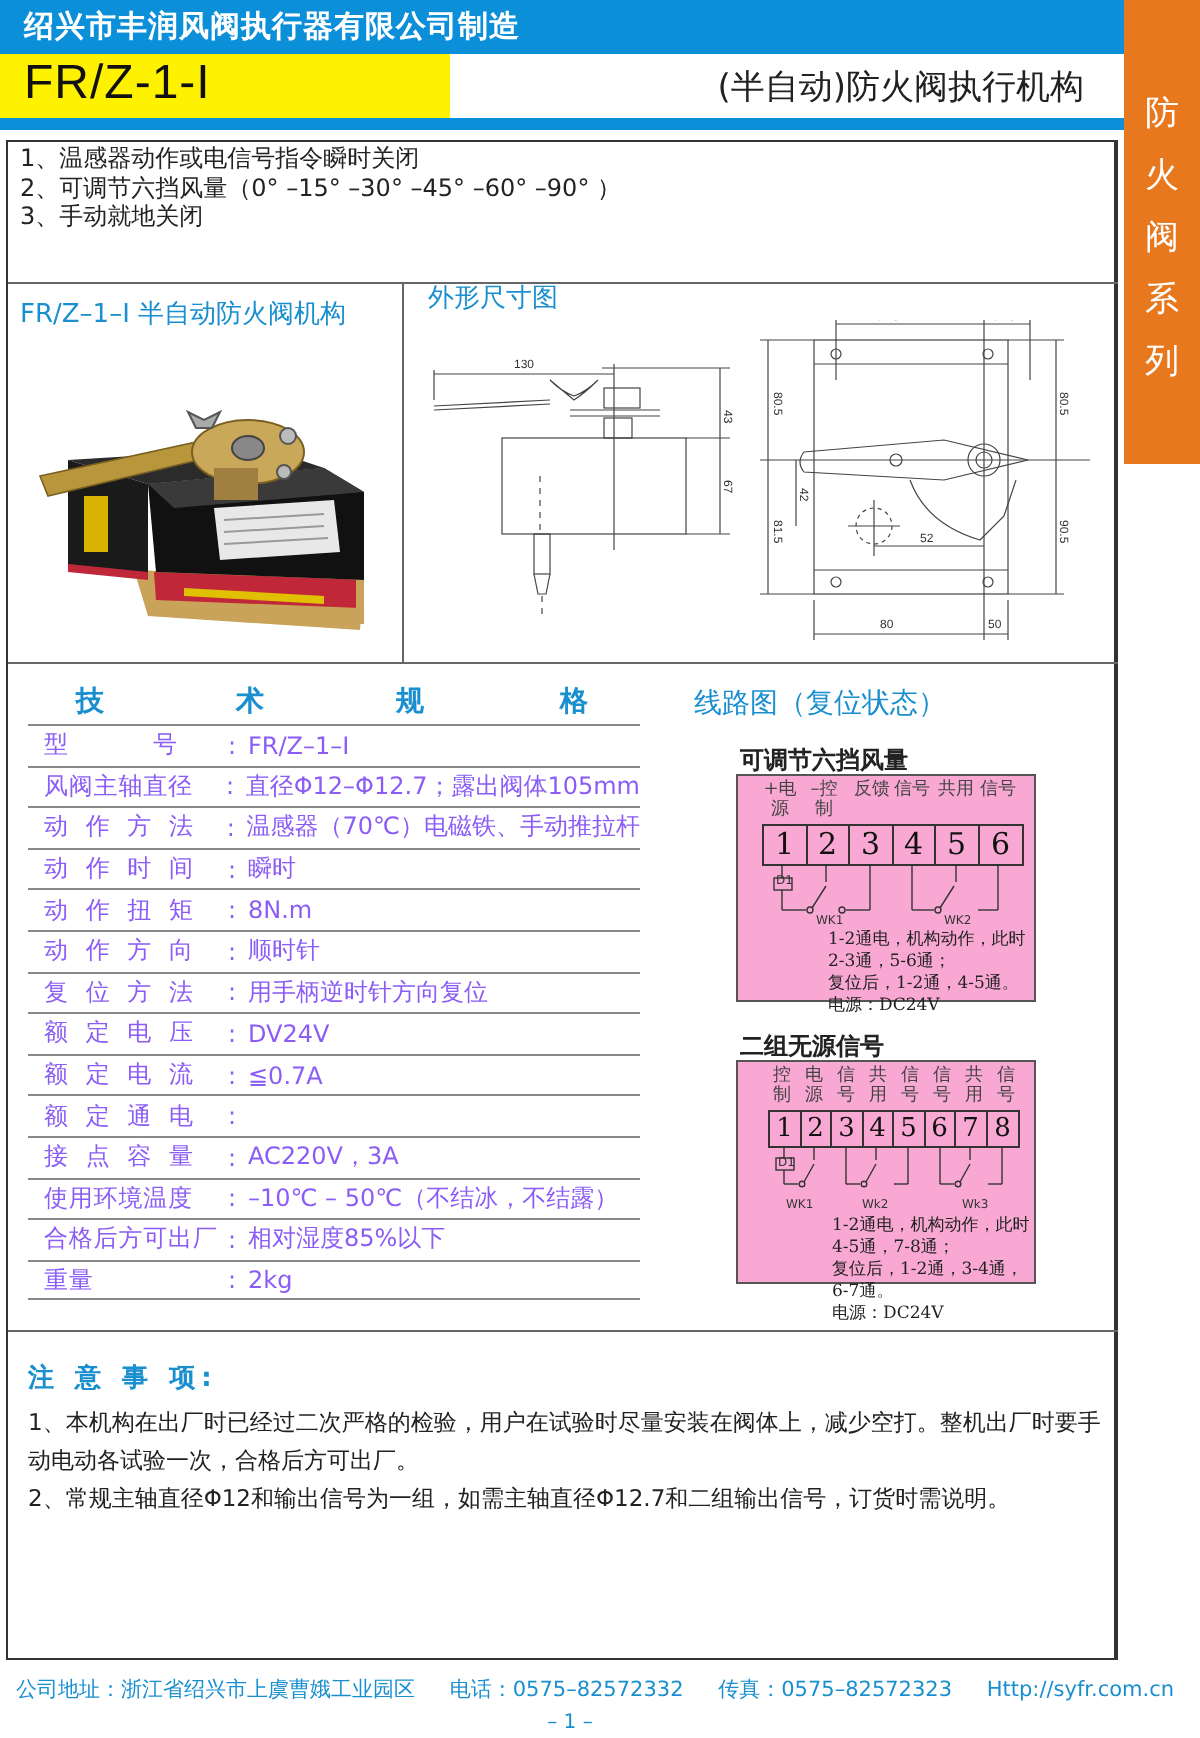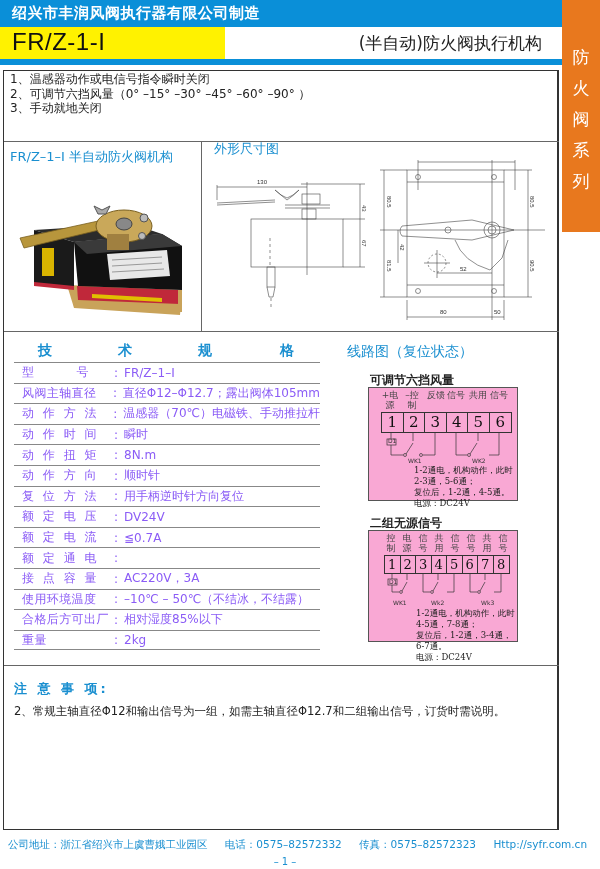--- a/index.html
+++ b/index.html
@@ -377,20 +377,21 @@
   <div class="wk" style="left:112px; top:68px;">Wk3</div>
   <div class="wnote" style="left:5px; top:77px;">
     <div>1-2通电，机构动作，此时4-5通，7-8通；</div>
     <div>复位后，1-2通，3-4通，6-7通。</div>
     <div>电源：DC24V</div>
   </div>
 </div>
 
 <div class="notes-title">注 意 事 项:</div>
 <div class="notes">
+  <div>1、本机构在出厂时已经过二次严格的检验，用户在试验时尽量安装在阀体上，减少空打。整机出厂时要手动电动各试验一次，合格后方可出厂。</div>
   <div>2、常规主轴直径Φ12和输出信号为一组，如需主轴直径Φ12.7和二组输出信号，订货时需说明。</div>
 </div>
 
 <div class="footer">
   <span>公司地址：浙江省绍兴市上虞曹娥工业园区</span>
   <span>电话：0575–82572332</span>
   <span>传真：0575–82572323</span>
   <span>Http://syfr.com.cn</span>
 </div>
 <div class="page-no">– 1 –</div>

